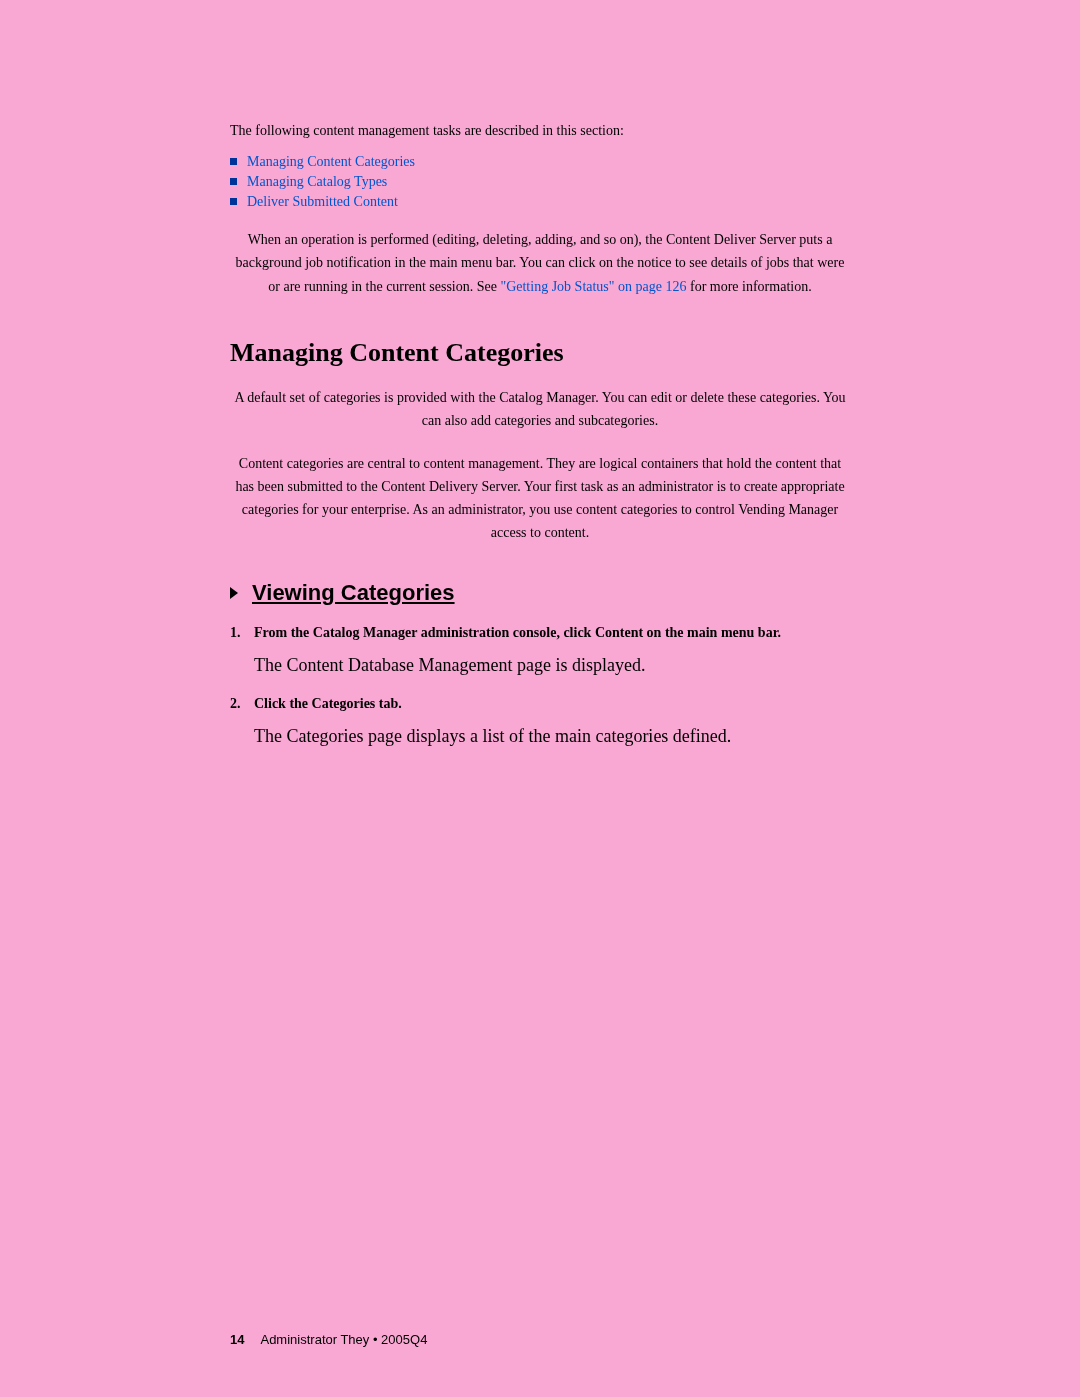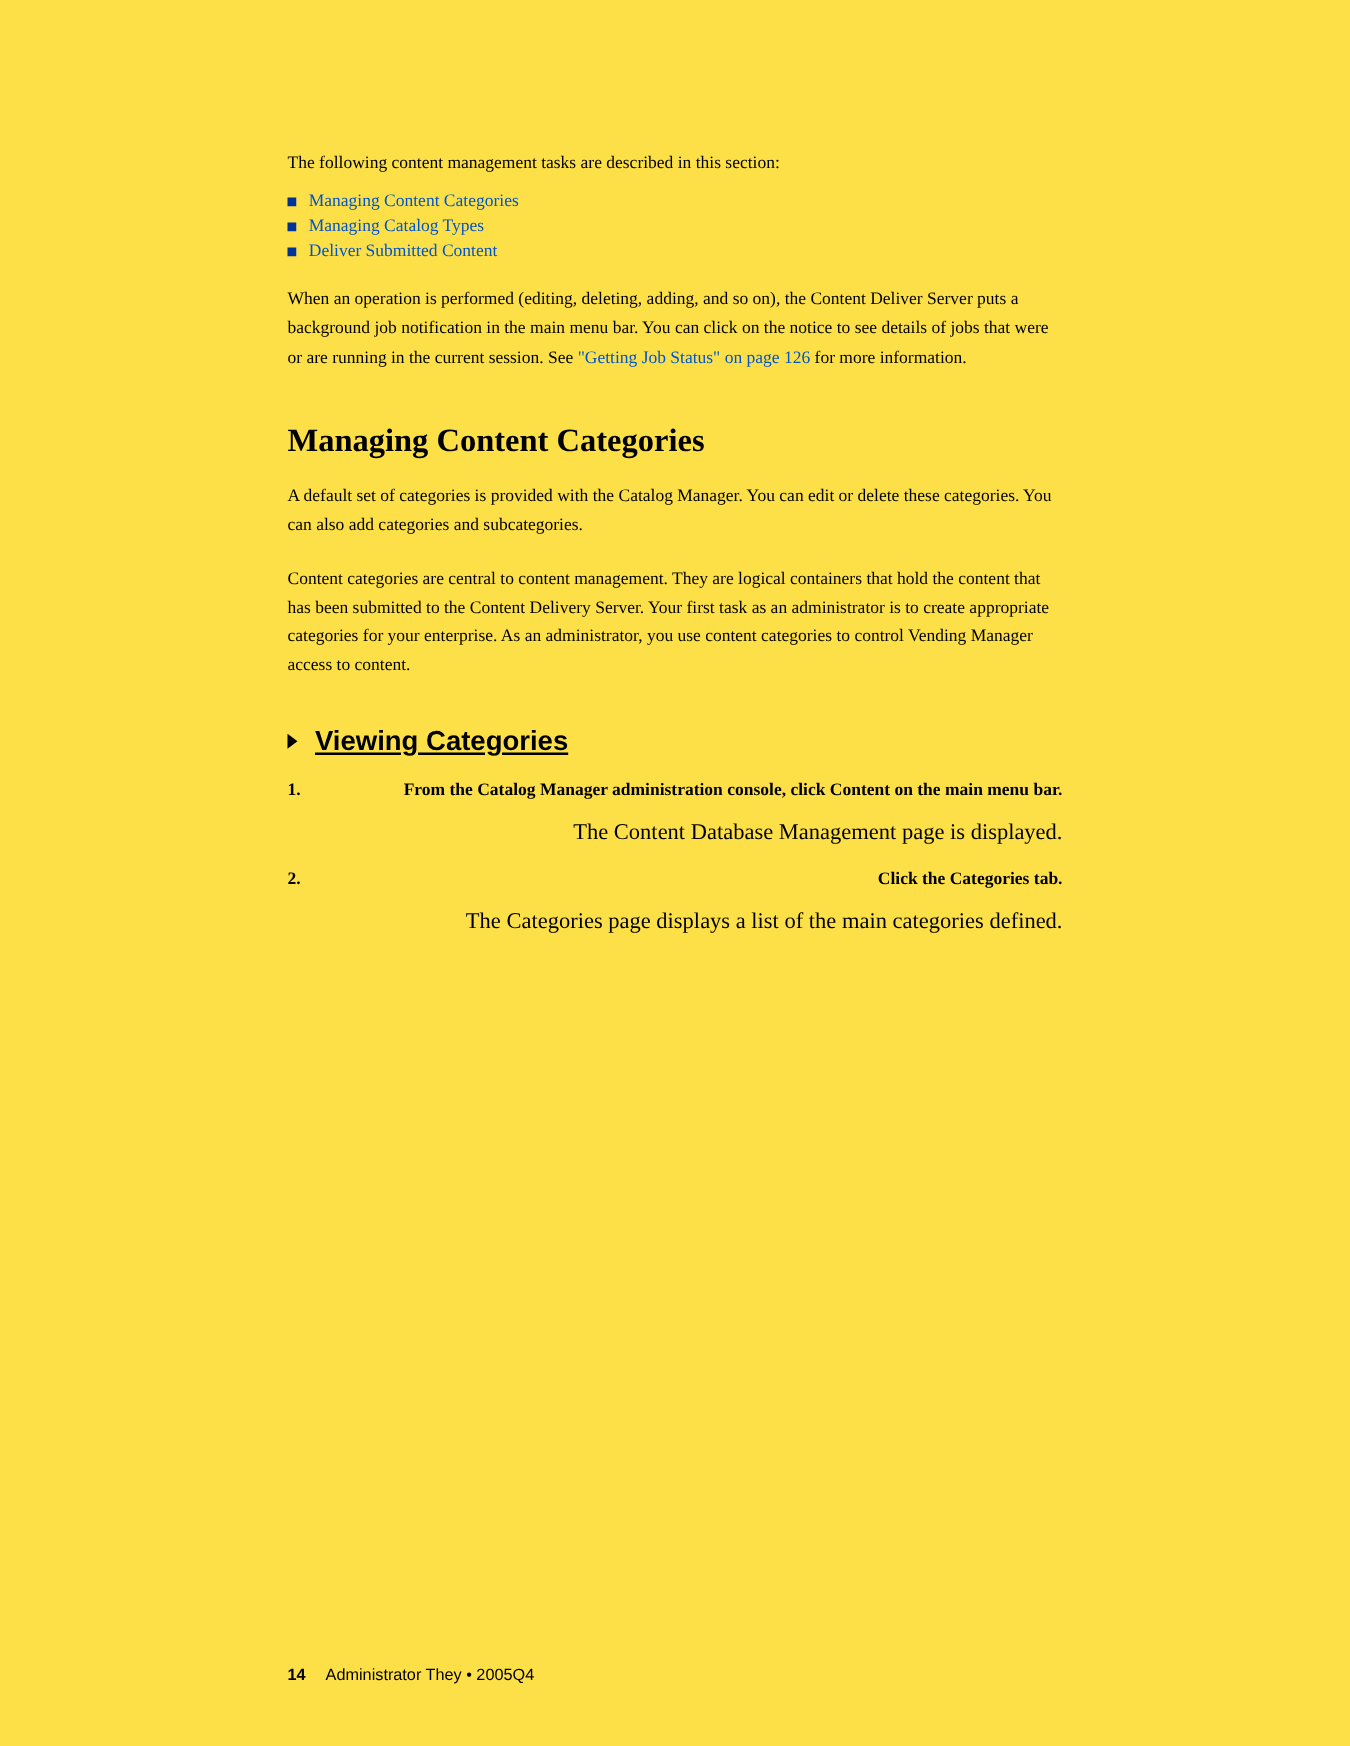--- a/index.html
+++ b/index.html
@@ -13,21 +13,21 @@
       font-family: Georgia, 'Times New Roman', serif;
       font-size: 14px;
       color: #000000;
       width: 1080px;
       min-height: 1397px;
     }
 
     .page {
       width: 1080px;
       min-height: 1397px;
-      background: #fde047;
+      background: #f9a8d4;
       padding: 120px 230px 80px 230px;
       position: relative;
     }
 
     .intro-text {
       font-size: 14px;
       line-height: 1.6;
       margin-bottom: 12px;
     }
 
@@ -56,20 +56,21 @@
     .link-text {
       color: #0055cc;
       text-decoration: none;
       font-size: 14px;
     }
 
     .body-paragraph {
       font-size: 14px;
       line-height: 1.65;
       margin-bottom: 20px;
+      text-align: center;
     }
 
     .link-inline {
       color: #0055cc;
       text-decoration: none;
     }
 
     .section-h2 {
       font-family: Georgia, 'Times New Roman', serif;
       font-size: 26px;
@@ -122,21 +123,20 @@
     .step-number {
       font-weight: bold;
       font-size: 14px;
       flex-shrink: 0;
       min-width: 20px;
       margin-right: 4px;
     }
 
     .step-content {
       flex: 1;
-      text-align: right;
     }
 
     .step-bold {
       font-weight: bold;
       font-size: 14px;
     }
 
     .step-sub-text {
       font-size: 18px;
       line-height: 1.6;

